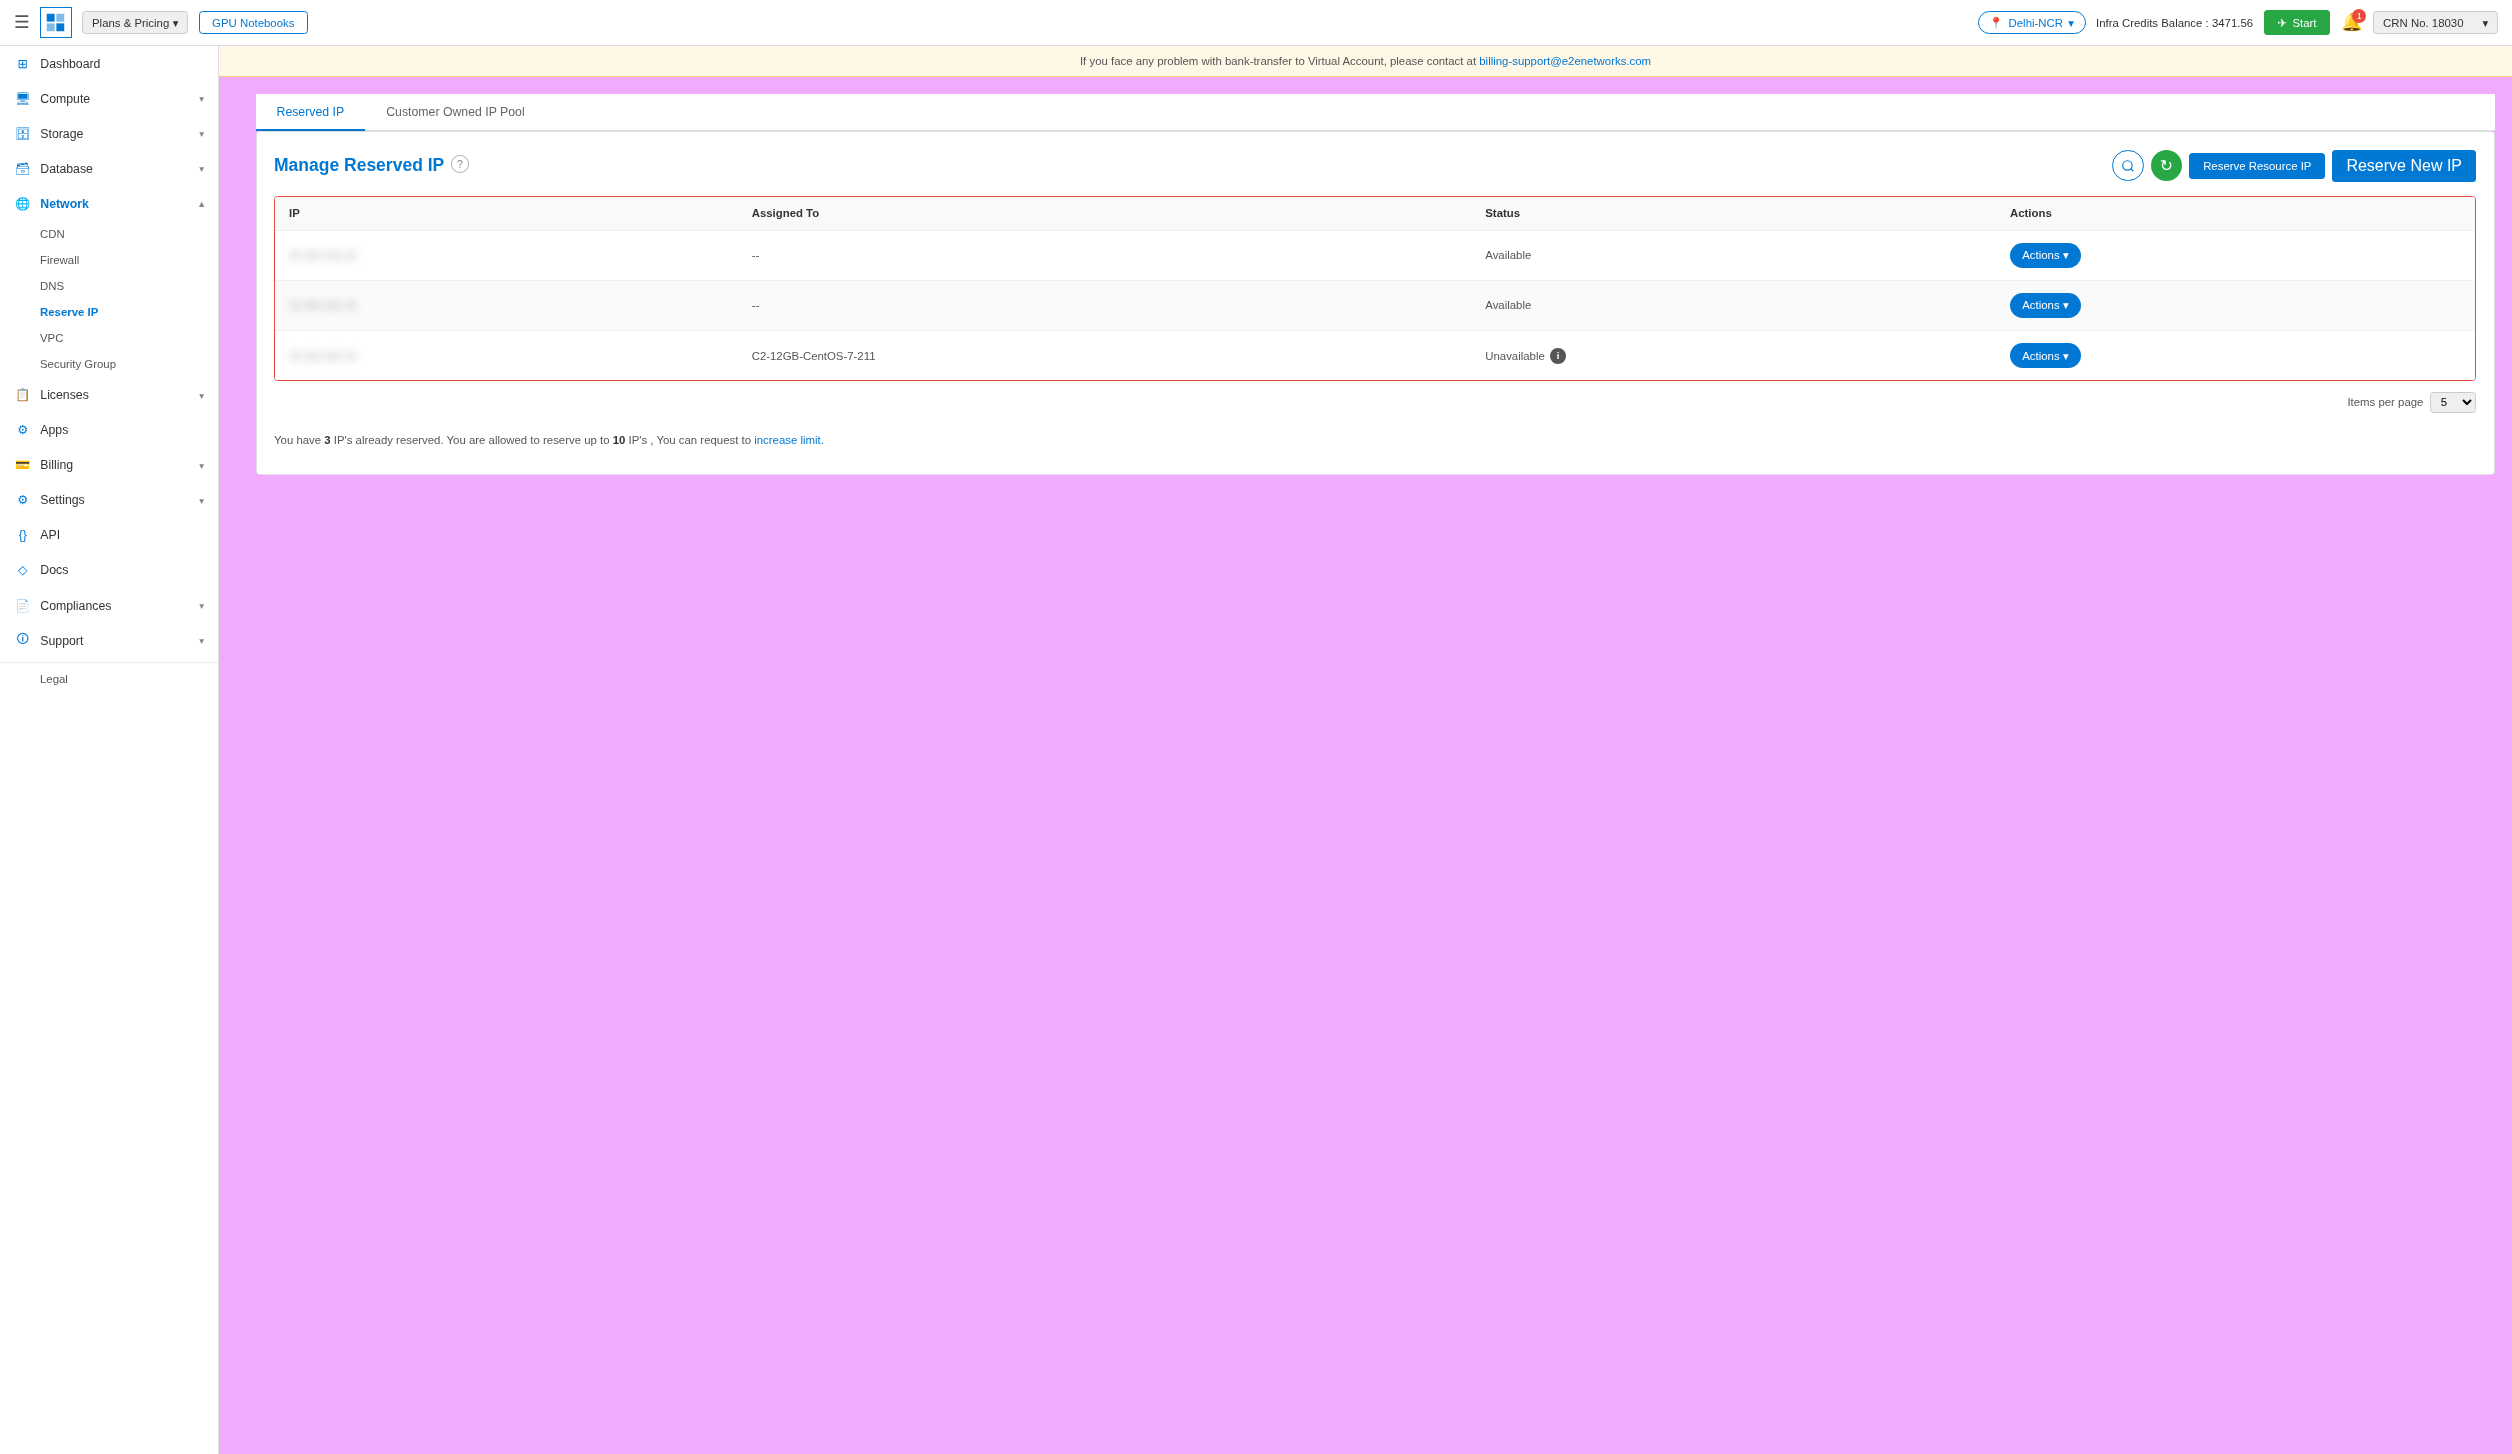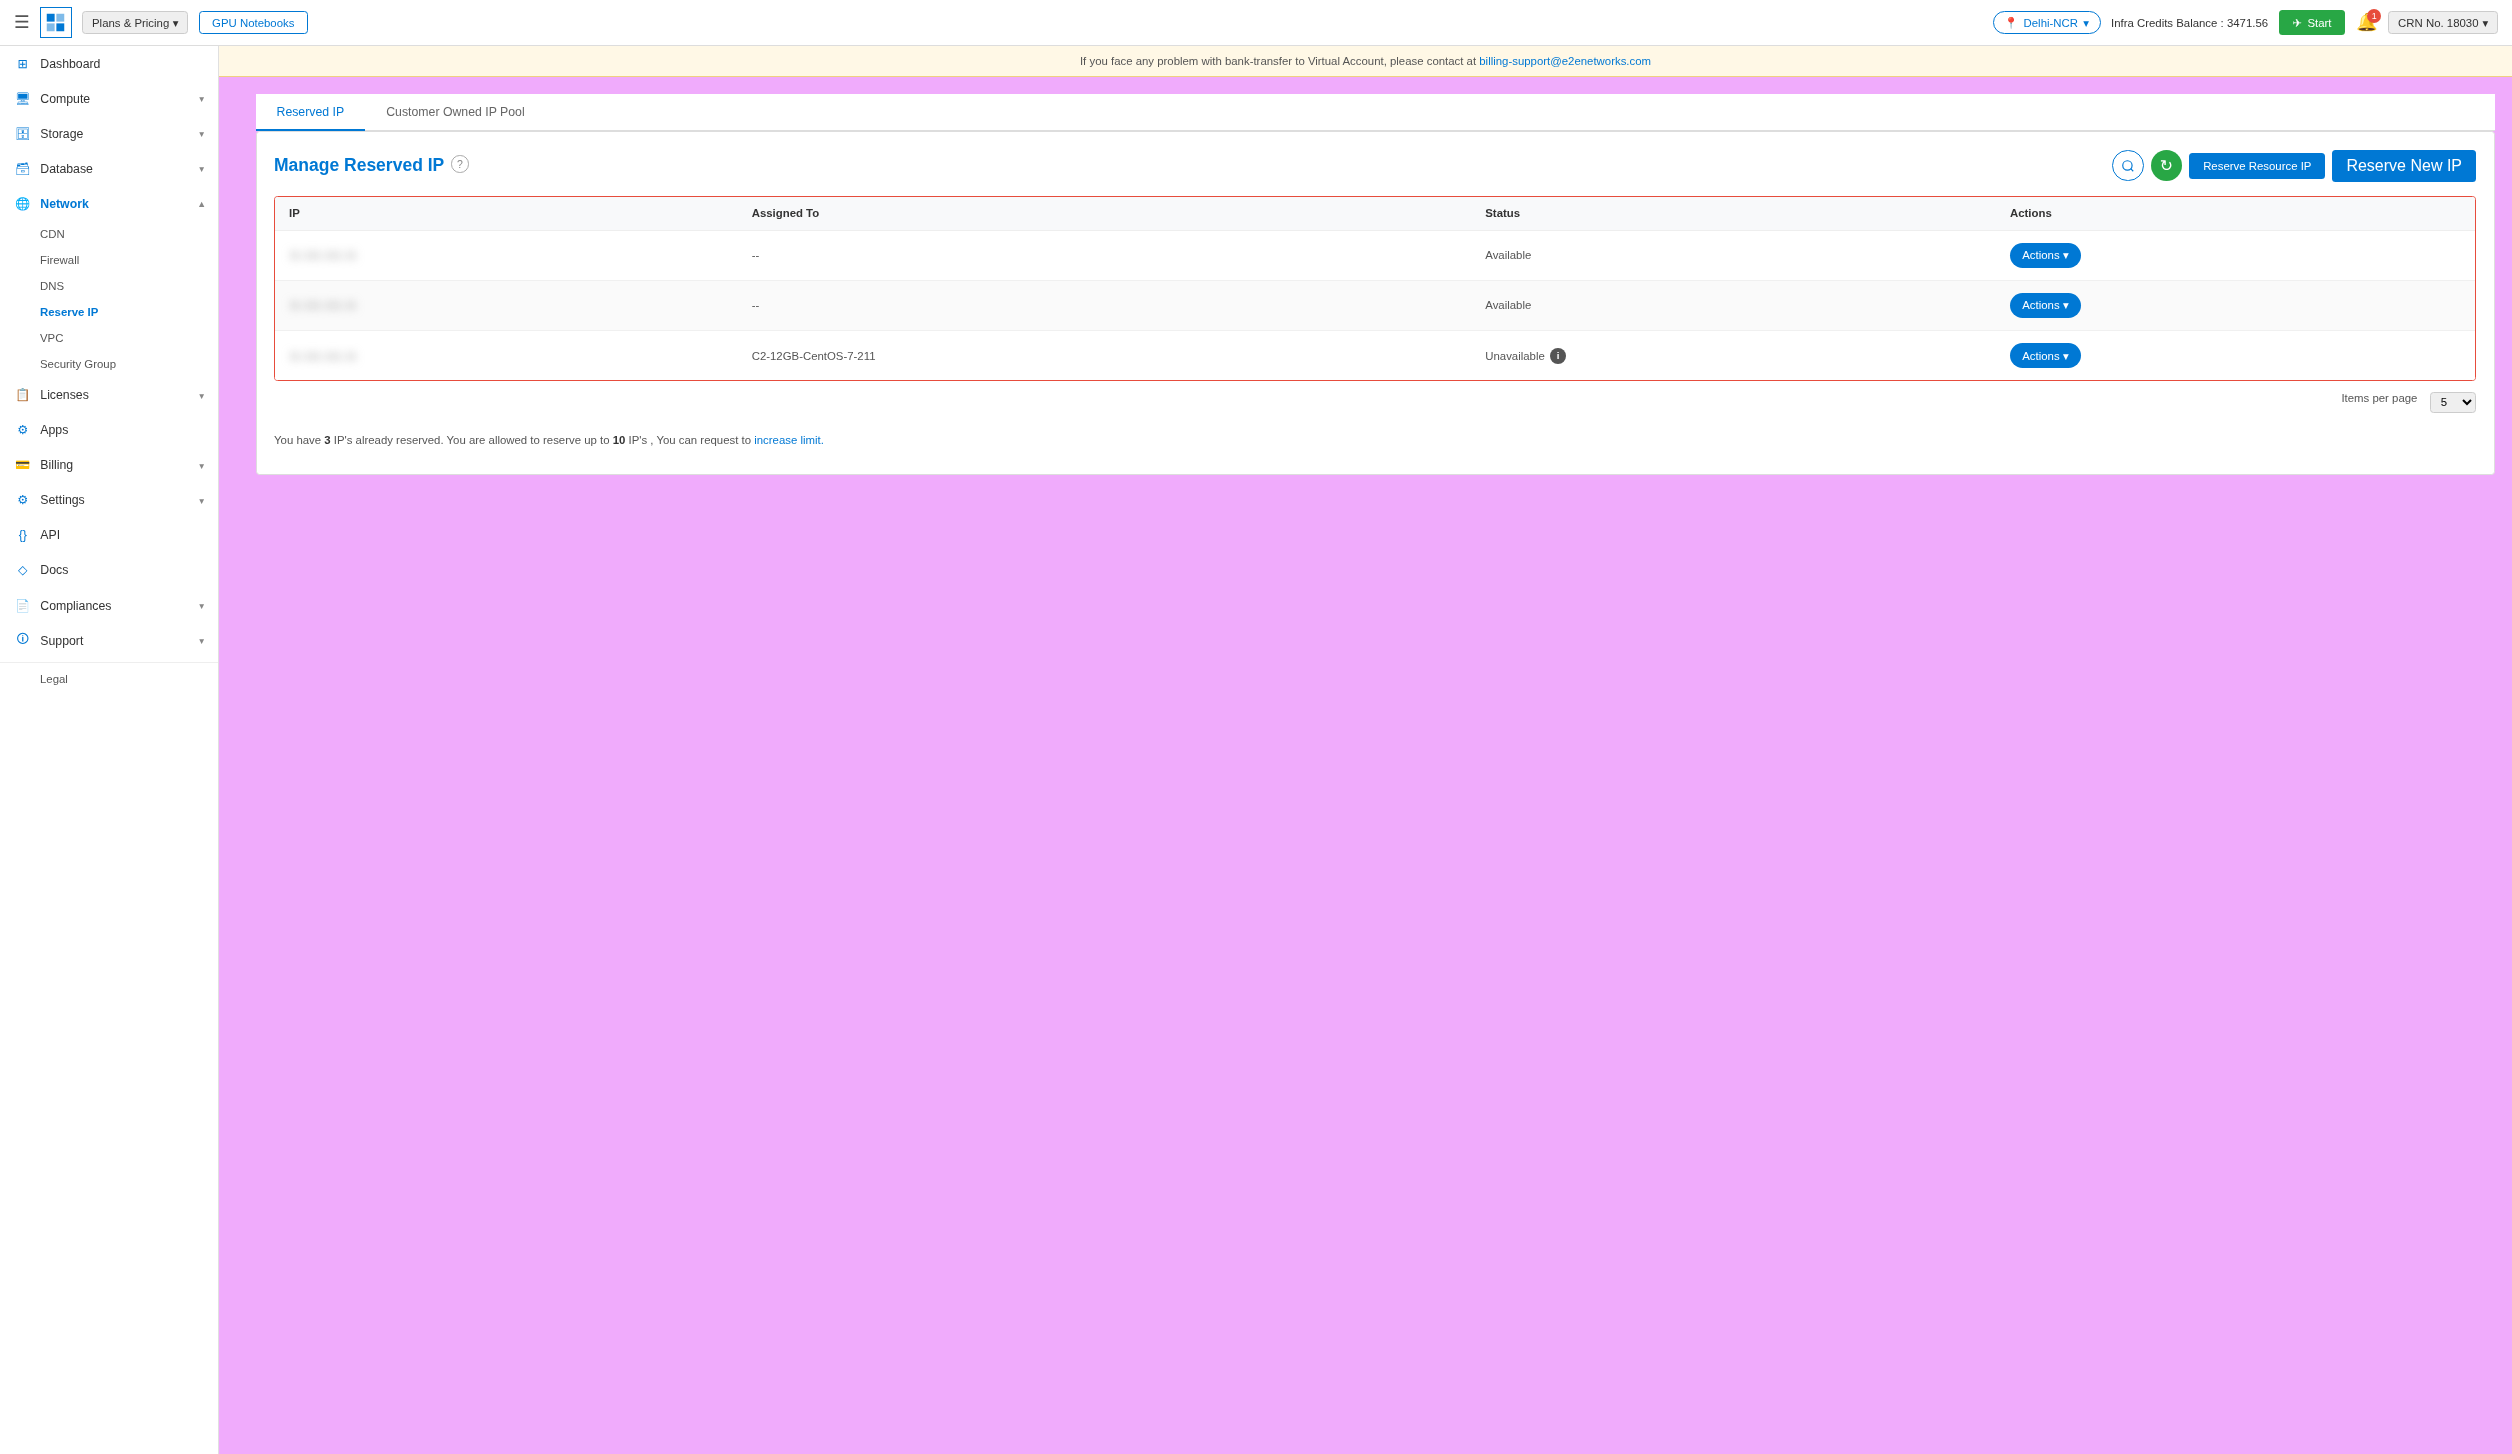--- a/index.html
+++ b/index.html
@@ -34,21 +34,21 @@
     }
     .notification-btn {
       position: relative; cursor: pointer; font-size: 17.5px; color: #555;
     }
     .notif-badge {
       position: absolute; top: -3.5px; right: -3.5px; background: #e74c3c;
       color: #fff; border-radius: 50%; width: 14px; height: 14px; font-size: 8.8px;
       display: flex; align-items: center; justify-content: center;
     }
     .crn-btn {
-      display: flex; align-items: center; gap: 4px; border: 0.9px solid #ccc;
+      display: flex; align-items: center; gap: 19px; border: 0.9px solid #ccc;
       border-radius: 3.5px; padding: 3.5px 8.8px; cursor: pointer; font-size: 11.4px; color: #333;
     }
 
     
     .layout { display: flex; flex: 1; overflow: hidden; }
 
     
     .sidebar {
       width: 219px; background: #fff; border-right: 0.9px solid #e0e0e0;
       overflow-y: auto; flex-shrink: 0;
@@ -152,22 +152,22 @@
     }
     .unavailable-cell { display: flex; align-items: center; gap: 5.3px; }
     .info-icon {
       width: 15.8px; height: 15.8px; background: #555; color: #fff;
       border-radius: 50%; display: inline-flex; align-items: center;
       justify-content: center; font-size: 9.6px; font-weight: bold; cursor: pointer;
     }
 
     
     .pagination-row {
-      display: flex; justify-content: flex-end; align-items: flex-start;
-      padding: 10.5px 0; gap: 13px; font-size: 11.4px; color: #555;
+      display: flex; justify-content: flex-end; align-items: center;
+      padding: 10.5px 0; gap: 7px; font-size: 11.4px; color: #555;
     }
     .items-per-page select {
       border: 0.9px solid #ccc; border-radius: 3.5px; padding: 2.6px 5.3px; font-size: 11.4px;
     }
 
     
     .footer-info { padding: 10.5px 0; font-size: 11.4px; color: #555; }
     .footer-info strong { font-weight: 600; color: #333; }
     .footer-info a { color: #0078d4; text-decoration: none; }
 

